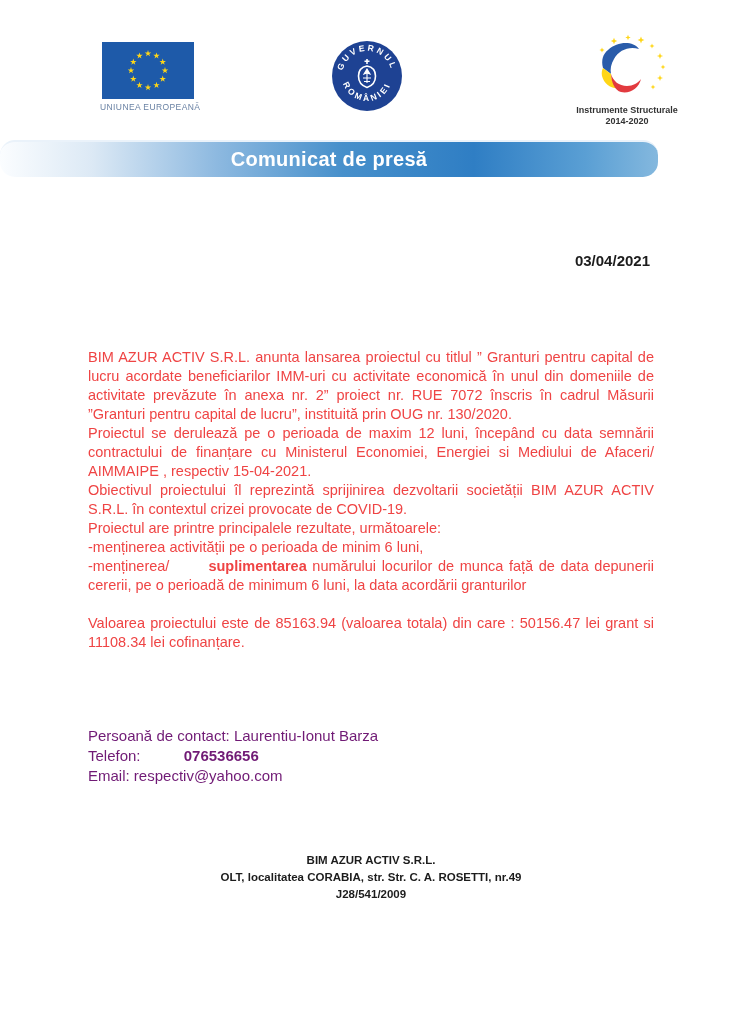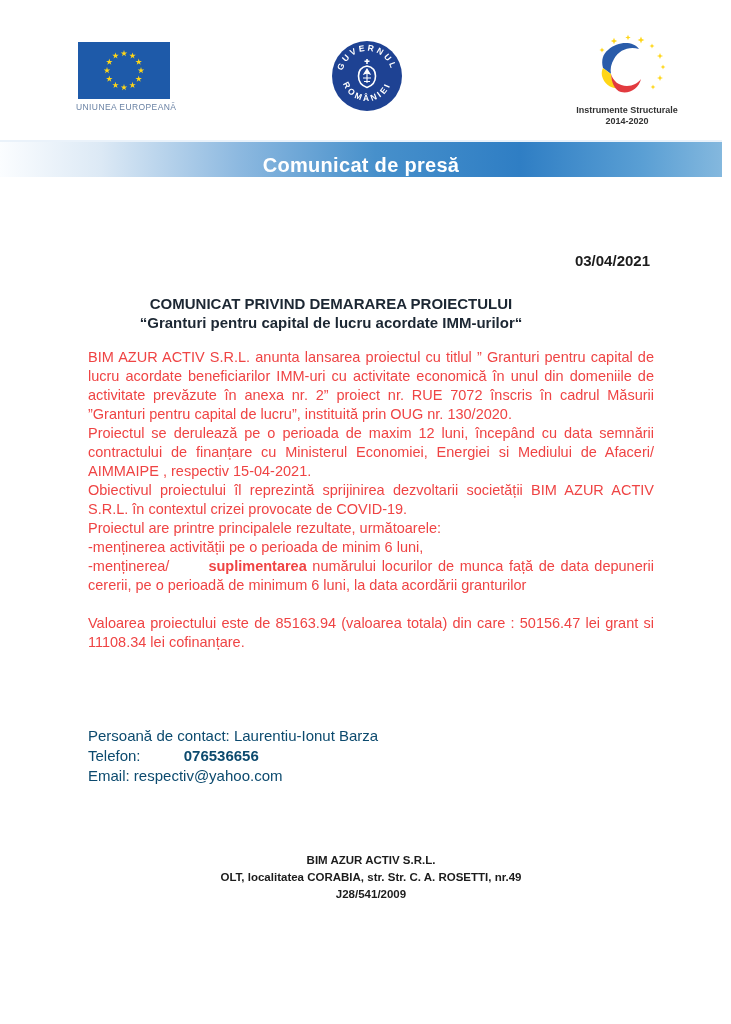--- a/index.html
+++ b/index.html
@@ -4,35 +4,36 @@
 <style>
   * { box-sizing: border-box; }
   html,body { margin:0; padding:0; background:#ffffff; }
   .page {
     position:relative; width:731px; height:1024px; background:#ffffff;
     font-family:"Liberation Sans","DejaVu Sans",sans-serif; color:#262626;
     overflow:hidden; margin:0 auto;
   }
 
   
-  .eu-logo { position:absolute; left:76px; top:42px; width:96px; text-align:center; }
+  .eu-logo { position:absolute; left:100px; top:42px; width:96px; text-align:center; }
   .eu-logo .flag { display:block; margin:0 auto; }
   .eu-label { margin-top:3px; font-size:8.5px; letter-spacing:0.4px; color:#6a82a4; white-space:nowrap; }
 
   .gov-logo { position:absolute; left:331px; top:40px; width:72px; height:72px; }
 
   .is-logo { position:absolute; left:566px; top:34px; width:122px; text-align:center; }
   .is-label { margin-top:1px; font-size:9px; font-weight:bold; color:#333; line-height:11px; }
 
   
   .banner {
-    position:absolute; left:0; top:140px; width:722px; height:37px;
+    position:absolute; left:0; top:140px; width:658px; height:37px;
     background:linear-gradient(90deg,#fbfdff 0%,#dcE9f5 14%,#8db9e0 33%,#4790cb 52%,#2f7ec4 72%,#5a9fd4 89%,#84b8de 100%);
-    display:flex; align-items:flex-end; justify-content:center;
+    display:flex; align-items:center; justify-content:center;
     border-top:2px solid #eaf2fa;
+    border-radius:15px;
   }
   .banner-title { color:#ffffff; font-size:20px; font-weight:bold; letter-spacing:0.3px; }
 
   
   .date-line {
     position:absolute; left:88px; top:252px; width:562px;
     text-align:right; font-size:15px; font-weight:bold; color:#1c1c1c;
   }
   .doc-title {
     position:absolute; left:88px; top:294px; width:562px; padding-right:76px;
@@ -42,21 +43,21 @@
     position:absolute; left:88px; top:348px; width:566px;
     font-size:14.5px; line-height:19px; text-align:justify; color:#ef4444;
   }
   .body-text p { margin:0; }
   .body-text p.gap-1 { margin-top:19px; }
   .body-text p.gap-2 { margin-top:21px; }
   b, .bold { font-weight:bold;padding-left:39px; }
 
   .contact {
     position:absolute; left:88px; top:726px; width:566px;
-    font-size:15px; line-height:20px; color:#0c4a6e;
+    font-size:15px; line-height:20px; color:#701a75;
   }
   .contact p { margin:0; }
 
   .footer {
     position:absolute; left:88px; top:852px; width:566px;
     font-size:11.5px; font-weight:bold; line-height:17px; color:#1c1c1c;
   }
   .footer p { margin:0;text-align:center; }
 </style>
 </head>
@@ -135,24 +136,20 @@
       <div>2014-2020</div>
     </div>
   </div>
 
   <div class="banner">
     <span class="banner-title">Comunicat de presă</span>
   </div>
 
   <div class="date-line">03/04/2021</div>
 
-  <div class="doc-title">
-    <div>COMUNICAT PRIVIND DEMARAREA PROIECTULUI</div>
-    <div>“Granturi pentru capital de lucru acordate IMM-urilor“</div>
-  </div>
 
   <div class="body-text">
     <p>BIM AZUR ACTIV S.R.L. anunta lansarea proiectul cu titlul ” Granturi pentru capital de lucru acordate beneficiarilor IMM-uri cu activitate economică în unul din domeniile de activitate prevăzute în anexa nr. 2” proiect nr. RUE 7072 înscris în cadrul Măsurii ”Granturi pentru capital de lucru”, instituită prin OUG nr. 130/2020.</p>
     <p>Proiectul se derulează pe o perioada de maxim 12 luni, începând cu data semnării contractului de finanțare cu Ministerul Economiei, Energiei si Mediului de Afaceri/ AIMMAIPE , respectiv 15-04-2021.</p>
     <p>Obiectivul proiectului îl reprezintă sprijinirea dezvoltarii societății BIM AZUR ACTIV S.R.L. în contextul crizei provocate de COVID-19.</p>
     <p>Proiectul are printre principalele rezultate, următoarele:</p>
     <p>-menținerea activității pe o perioada de minim 6 luni,</p>
     <p><span>-menținerea/</span><span class="bold">suplimentarea</span><span> numărului locurilor de munca față de data depunerii cererii, pe o perioadă de minimum 6 luni, la data acordării granturilor</span></p>
     <p class="gap-1">Valoarea proiectului este de 85163.94 (valoarea totala) din care : 50156.47 lei grant si 11108.34 lei cofinanțare.</p>
   </div>

